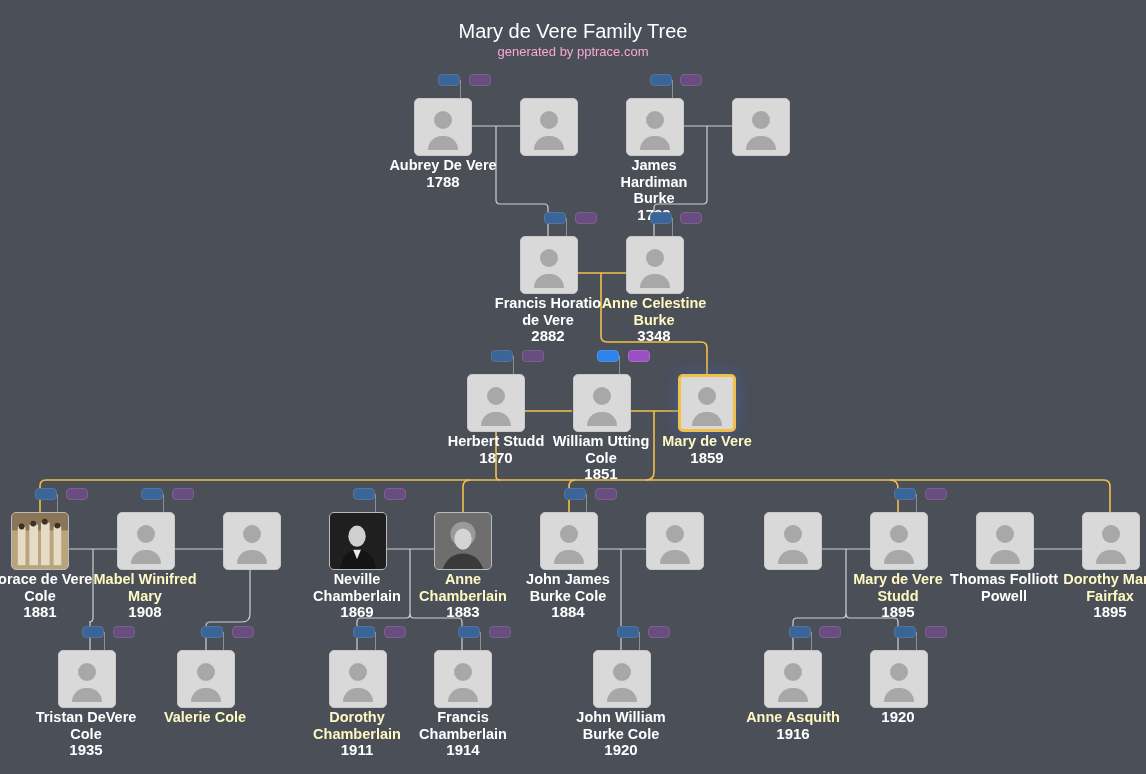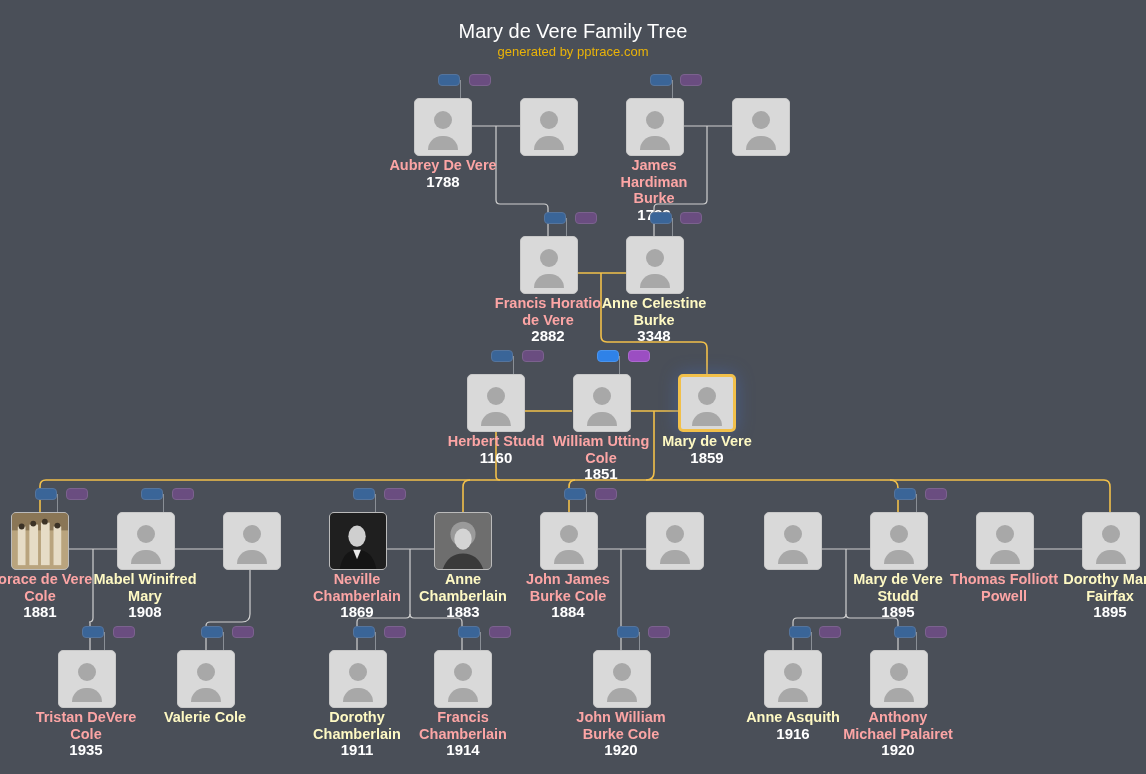--- a/index.html
+++ b/index.html
@@ -8,21 +8,21 @@
     background:#4a4f58;
     font-family:"Liberation Sans", sans-serif;
     position:relative;
   }
   .title {
     position:absolute; left:0; width:1146px; top:20px; text-align:center;
     color:#ffffff; font-size:20px;
   }
   .subtitle {
     position:absolute; left:0; width:1146px; top:44px; text-align:center;
-    color:#eab308; font-size:13px;
+    color:#f9a8d4; font-size:13px;
   }
   svg.lines { position:absolute; left:0; top:0; width:1146px; height:774px; }
   .node {
     position:absolute; width:58px; height:58px;
     background:#d9d9d9; border-radius:5px; cursor:pointer;
     box-sizing:border-box; border:1px solid #c8c8c8; overflow:hidden;
   }
   .node.focus { border:3px solid #f2c04a; box-shadow:0 0 18px rgba(70,110,200,0.45); }
   .avatar-head {
     position:absolute; left:50%; top:12px; width:18px; height:18px;
@@ -30,21 +30,21 @@
   }
   .avatar-body {
     position:absolute; left:50%; top:37px; width:30px; height:14px;
     margin-left:-15px; border-radius:15px 15px 0 0; background:#a8a8a8;
   }
   .photo { position:absolute; left:0; top:0; width:100%; height:100%; }
   .label {
     position:absolute; width:110px; text-align:center; font-weight:bold;
     font-size:14.5px; line-height:16.5px;
   }
-  .label .m { color:#fca5a5; }
+  .label .m { color:#ffffff; }
   .label .f { color:#fef9c3; }
   .year { display:block; color:#ffffff; font-weight:bold; font-size:15px; line-height:16.5px; }
   .pill {
     position:absolute; width:22px; height:12px; border-radius:4px;
     box-sizing:border-box;
   }
   .pill.b { background:#3a6598; border:1px solid #55749c; }
   .pill.p { background:#6a4d80; border:1px solid #7b628e; }
   .pill.b.active { background:#2f82e8; border:1px solid #4a94ec; }
   .pill.p.active { background:#9b4ec2; border:1px solid #ac68cf; }
@@ -128,21 +128,21 @@
 <div class="node" style="left:626px;top:236px">
     <div class="avatar-head"></div>
     <div class="avatar-body"></div>
   </div>
 <div class="label" style="left:599px;top:295px"><span class="f">Anne Celestine Burke</span><span class="year">3348</span></div>
 
 <div class="node" style="left:467px;top:374px">
     <div class="avatar-head"></div>
     <div class="avatar-body"></div>
   </div>
-<div class="label" style="left:441px;top:433px"><span class="m">Herbert Studd</span><span class="year">1160</span></div>
+<div class="label" style="left:441px;top:433px"><span class="m">Herbert Studd</span><span class="year">1870</span></div>
 
 <div class="node" style="left:573px;top:374px">
     <div class="avatar-head"></div>
     <div class="avatar-body"></div>
   </div>
 <div class="label" style="left:546px;top:433px"><span class="m">William Utting Cole</span><span class="year">1851</span></div>
 
 <div class="node focus" style="left:678px;top:374px">
     <div class="avatar-head" style="top:10px"></div>
     <div class="avatar-body" style="top:35px"></div>
@@ -267,21 +267,21 @@
 <div class="node" style="left:764px;top:650px">
     <div class="avatar-head"></div>
     <div class="avatar-body"></div>
   </div>
 <div class="label" style="left:738px;top:709px"><span class="f">Anne Asquith</span><span class="year">1916</span></div>
 
 <div class="node" style="left:870px;top:650px">
     <div class="avatar-head"></div>
     <div class="avatar-body"></div>
   </div>
-<div class="label" style="left:843px;top:709px"><span class="m">Anthony Michael Palairet</span><span class="year">1920</span></div>
+<div class="label" style="left:843px;top:709px"><span class="year">1920</span></div>
 
 <div class="pill b" style="left:438px;top:74px"></div>
 <div class="pill-stem" style="left:460px;top:80px;height:18px"></div>
 <div class="pill p" style="left:469px;top:74px"></div>
 <div class="pill b" style="left:650px;top:74px"></div>
 <div class="pill-stem" style="left:672px;top:80px;height:18px"></div>
 <div class="pill p" style="left:680px;top:74px"></div>
 
 <div class="pill b" style="left:544px;top:212px"></div>
 <div class="pill-stem" style="left:566px;top:218px;height:18px"></div>

